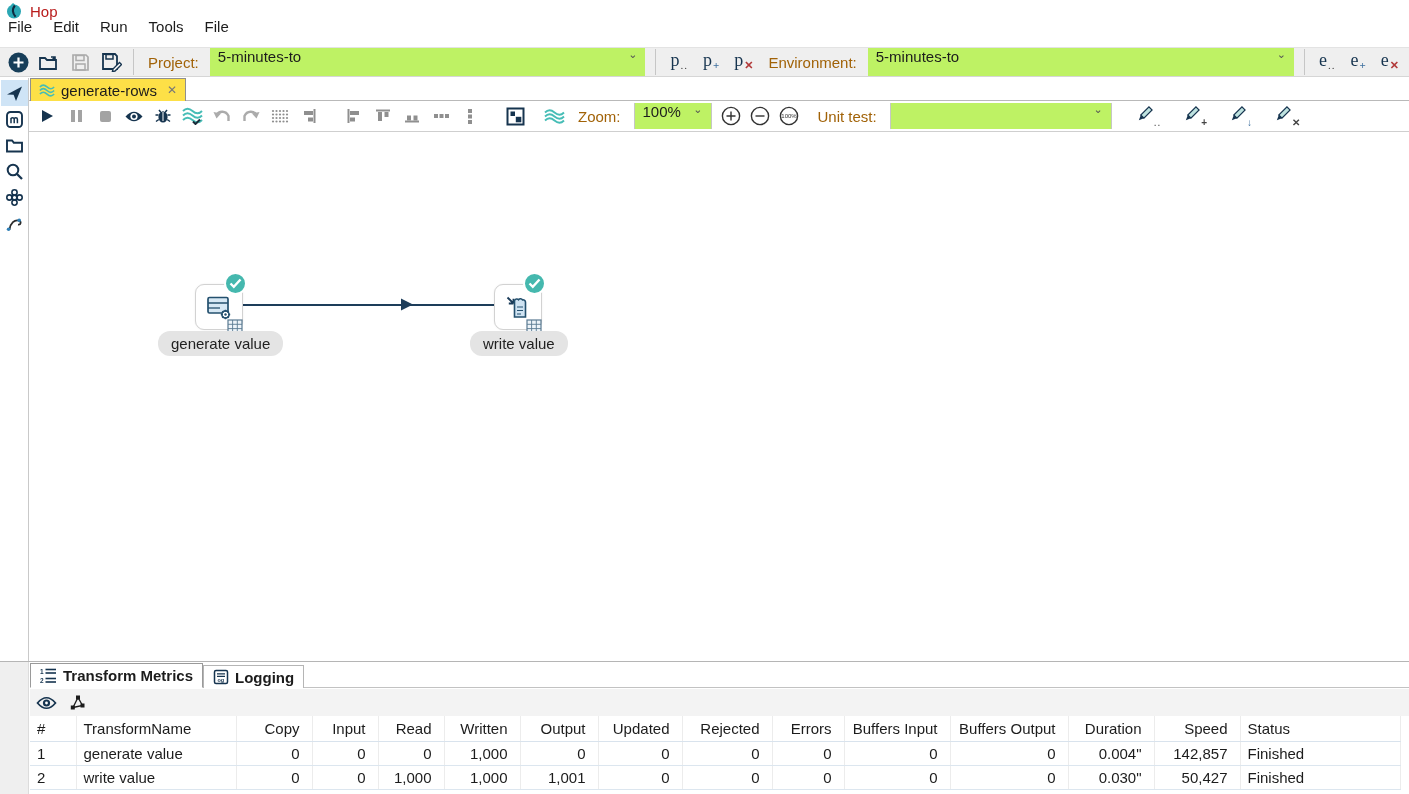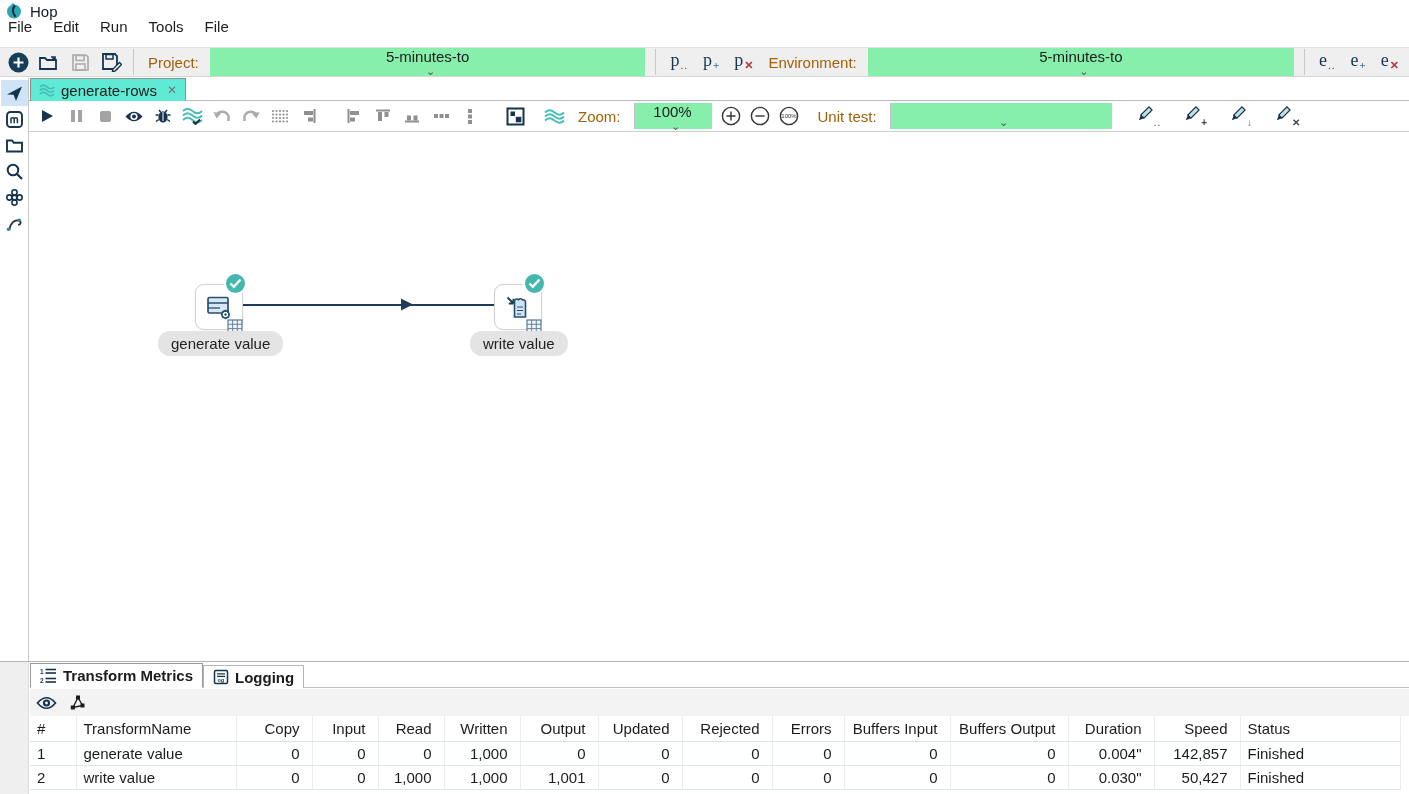--- a/index.html
+++ b/index.html
@@ -2,50 +2,50 @@
 <html><head>
 <meta charset="utf-8">
 <style>
   * { margin:0; padding:0; box-sizing:border-box; }
   html,body { width:1409px; height:794px; overflow:hidden; }
   body { font-family:"Liberation Sans", sans-serif; font-size:15px; color:#1c1c1c; background:#fff; }
   .app { position:relative; width:1409px; height:794px; background:#fff; }
 
   
   .titlebar { height:22px; display:flex; align-items:center; padding-left:6px; gap:8px; background:#fff; }
-  .titlebar .title { font-size:15px; color:#0f172a; }
+  .titlebar .title { font-size:15px; color:#b91c1c; }
 
   
   .menubar { height:25px; display:flex; align-items:center; padding-left:8px; background:#fff; }
   .menu-item { padding:2px 11px 18px 0; margin-right:10px; cursor:default; }
 
   
   .main-toolbar { height:30px; background:#efefef; border-top:1px solid #e3e3e3; border-bottom:1px solid #d6d6d6;
                   display:flex; align-items:center; padding:0 6px; gap:7px; }
   .tbtn { display:flex; align-items:center; justify-content:center; height:26px; min-width:24px; }
   .vsep { width:1px; height:26px; background:#c6c6c6; margin:0 3px; }
   .lbl { color:#a16207; white-space:nowrap; padding:0 4px; }
-  .combo { background:#86efac; height:28px; display:flex; align-items:center; justify-content:space-between;
-           padding:0 8px; color:#1c1c1c;flex-direction:column; }
+  .combo { background:#bef264; height:28px; display:flex; justify-content:space-between;
+           padding:0 8px; color:#1c1c1c; }
   .combo .chev { color:#555; font-size:11px; margin-left:6px; }
   .pe-btn { display:flex; align-items:flex-start; height:24px; padding:0 4px; font-size:18px; color:#16344f; font-family:"Liberation Serif", serif; }
   .pe-btn .suf { font-size:11px; margin-top:9px; margin-left:1px; color:#444; }
   .suf.plus { color:#3d6f9e; font-weight:bold; }
   .suf.del { color:#b23a3a; font-weight:bold; }
   .suf.dots { letter-spacing:1px; }
 
   
   .workspace { position:absolute; top:78px; left:0; width:1409px; height:583px; display:flex; }
   .left-sidebar { width:29px; background:#fff; border-right:1px solid #c9c9c9; display:flex; flex-direction:column; align-items:center; padding-top:2px; }
   .side-btn { width:27px; height:26px; display:flex; align-items:center; justify-content:center; }
   .side-btn.selected { background:#cfe4f6; }
 
   .editor { flex:1; display:flex; flex-direction:column; min-width:0; }
   .tabbar { height:23px; background:#fff; border-bottom:1px solid #b9b9b9; display:flex; align-items:flex-end; padding-left:1px; }
-  .tab { height:23px; background:#5eead4; border:1px solid #8f8f8f; border-bottom:none; display:flex; align-items:center;
+  .tab { height:23px; background:#fde047; border:1px solid #8f8f8f; border-bottom:none; display:flex; align-items:center;
          gap:6px; padding:0 8px; margin-bottom:-1px; position:relative; z-index:2; }
   .tab .close { color:#777; font-size:12px; margin-left:4px; cursor:pointer; }
 
   .pipe-toolbar { height:31px; background:#fff; border-bottom:1px solid #cfcfcf; display:flex; align-items:center; padding-left:8px; gap:9px; }
   .pbtn { display:flex; align-items:center; justify-content:center; height:24px; min-width:20px; }
   .zoom-combo { width:78px; height:26px; border-left:1px solid #c6c6c6; border-right:1px solid #c6c6c6; }
   .ut-combo { width:222px; height:26px; border-left:1px solid #c6c6c6; border-right:1px solid #c6c6c6; }
   .pencil-btn { display:flex; align-items:flex-start; padding:0 6px; }
   .pencil-btn .suf { font-size:10px; margin-top:12px; color:#444; }
 

